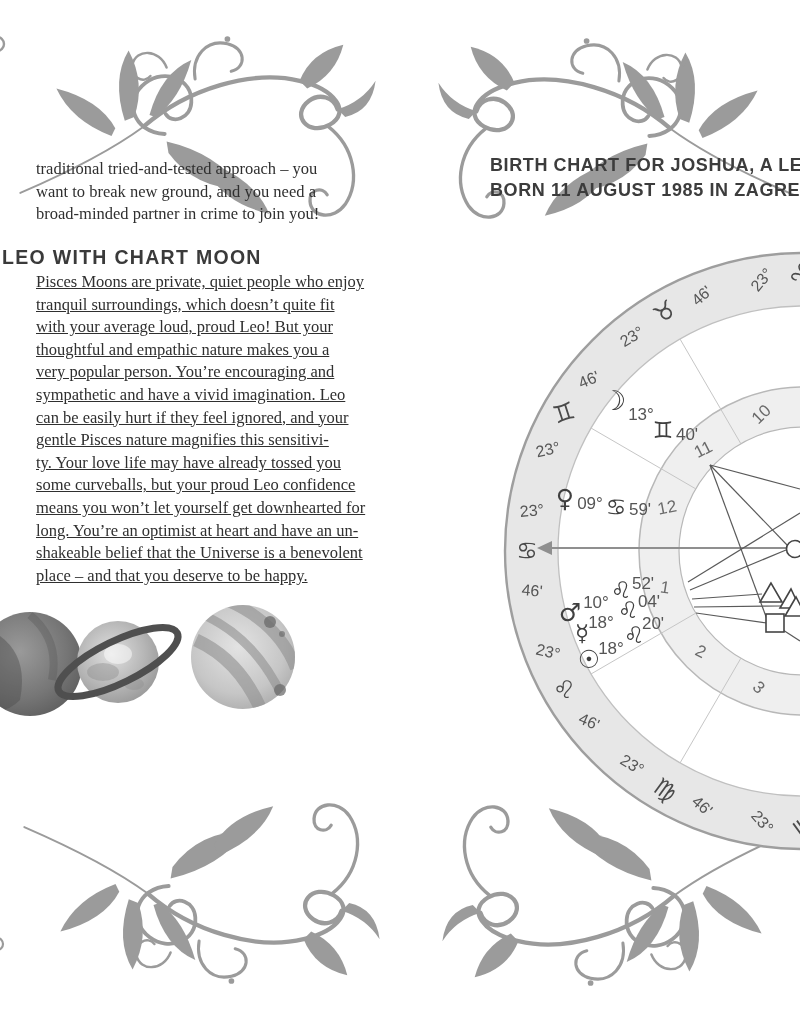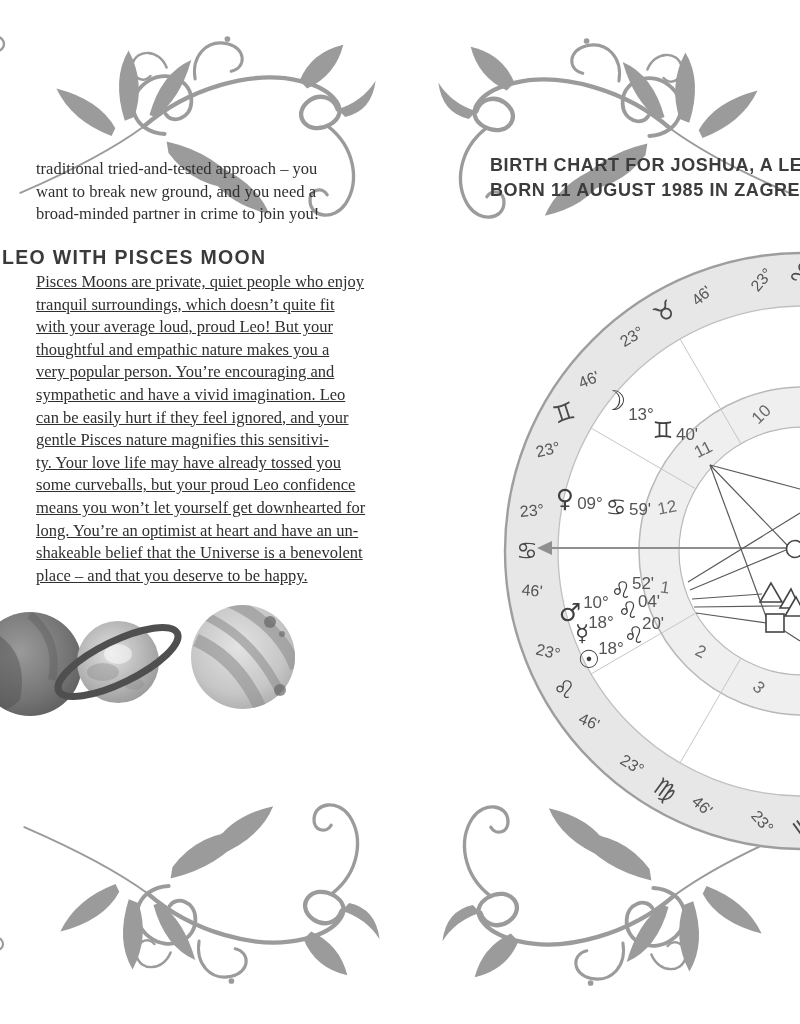--- a/index.html
+++ b/index.html
@@ -240,21 +240,21 @@
         <text class="pglyph" x="634" y="643" font-size="23">♌</text>
         <text class="plabel" x="653" y="629">20'</text>
       </g>
     </g>
   </g>
 </svg>
 
 <div class="txt intro">traditional tried-and-tested approach – you
 want to break new ground, and you need a
 broad-minded partner in crime to join you!</div>
-<div class="txt heading">LEO WITH PISCES MOON</div>
+<div class="txt heading">LEO WITH CHART MOON</div>
 <div class="txt bodytext">Pisces Moons are private, quiet people who enjoy
 tranquil surroundings, which doesn’t quite fit
 with your average loud, proud Leo! But your
 thoughtful and empathic nature makes you a
 very popular person. You’re encouraging and
 sympathetic and have a vivid imagination. Leo
 can be easily hurt if they feel ignored, and your
 gentle Pisces nature magnifies this sensitivi-
 ty. Your love life may have already tossed you
 some curveballs, but your proud Leo confidence

